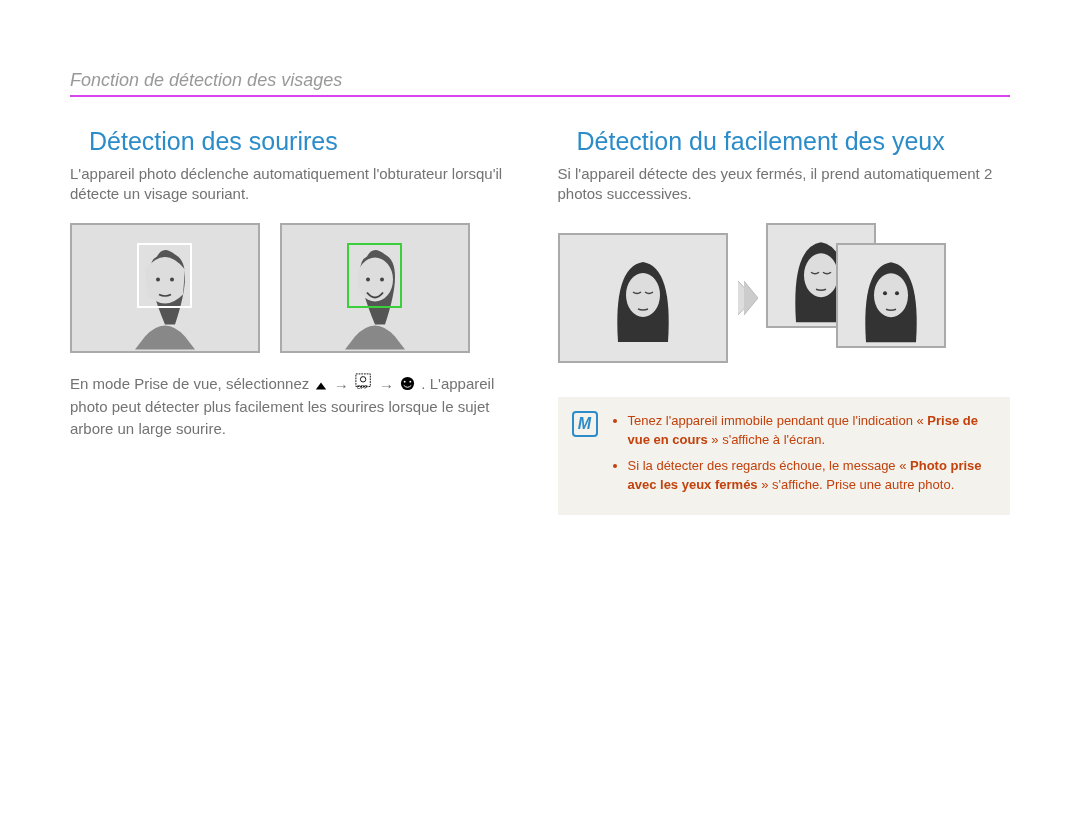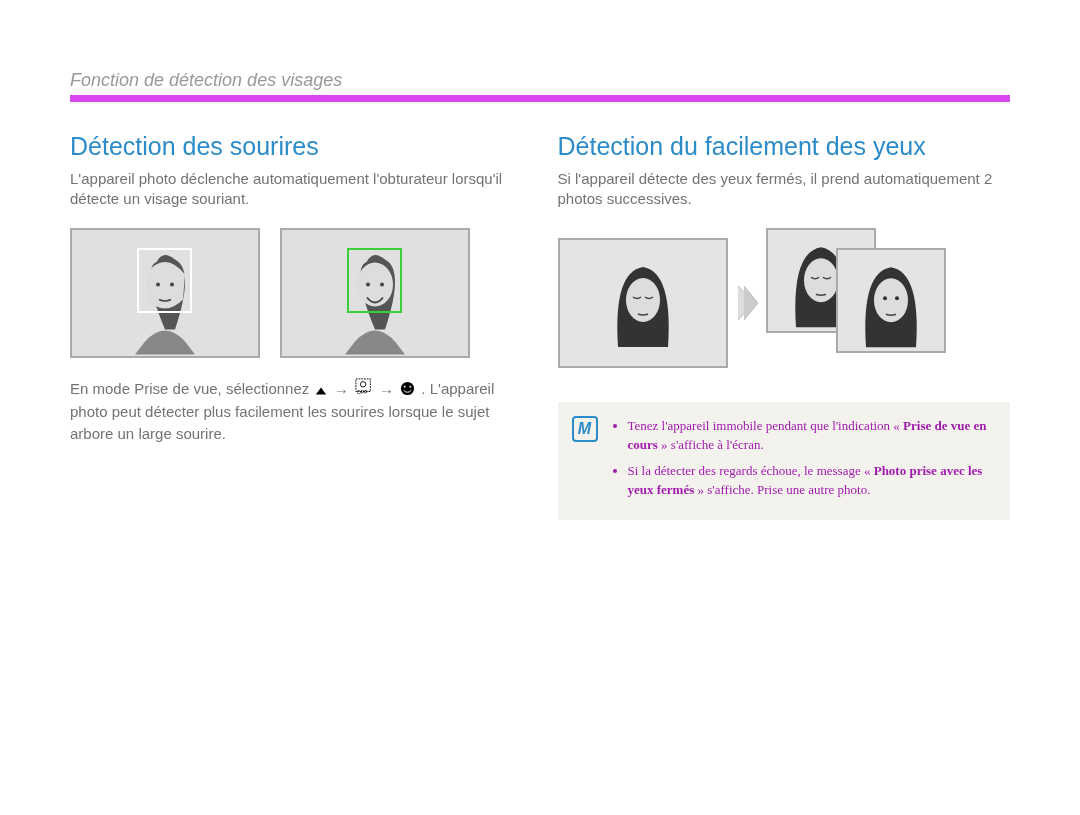--- a/index.html
+++ b/index.html
@@ -8,37 +8,38 @@
       background: #fff;
       width: 1080px;
       padding: 70px 70px 30px 70px;
       color: #333;
     }
     .top-header {
       font-size: 18px;
       color: #999;
       font-weight: 300;
       font-style: italic;
-      border-bottom: 7px solid #d946ef;
+      border-bottom: 2px solid #d946ef;
       padding-bottom: 4px;
       margin-bottom: 30px;
     }
     .columns {
       display: flex;
       gap: 35px;
     }
     .col {
       flex: 1;
       min-width: 0;
     }
     h2.section-title {
       color: #2b8cc9;
       font-size: 25px;
       font-weight: 400;
       margin-bottom: 8px;
+      margin-left: 19px;
     }
     p.intro {
       font-size: 15px;
       color: #737373;
       line-height: 1.35;
       margin-bottom: 18px;
     }
     .photo-row {
       display: flex;
       gap: 20px;
@@ -117,23 +118,22 @@
       justify-content: center;
       font-weight: bold;
       font-style: italic;
       font-size: 16px;
       flex-shrink: 0;
     }
     .note-box ul {
       list-style: disc;
       padding-left: 16px;
       font-size: 13px;
-      color: #a21caf;
+      color: #c2410c;
       line-height: 1.5;
-      font-family: Liberation Serif, serif;
     }
     .note-box li { margin-bottom: 6px; }
   </style>
 </head>
 <body>
 
 <svg width="0" height="0" style="position:absolute">
   <defs>
     <g id="face-neutral">
       <path fill="#555" d="M0 40 Q-25 -20 -8 -28 Q-2 -40 10 -30 Q30 -20 10 40 Z"></path>

